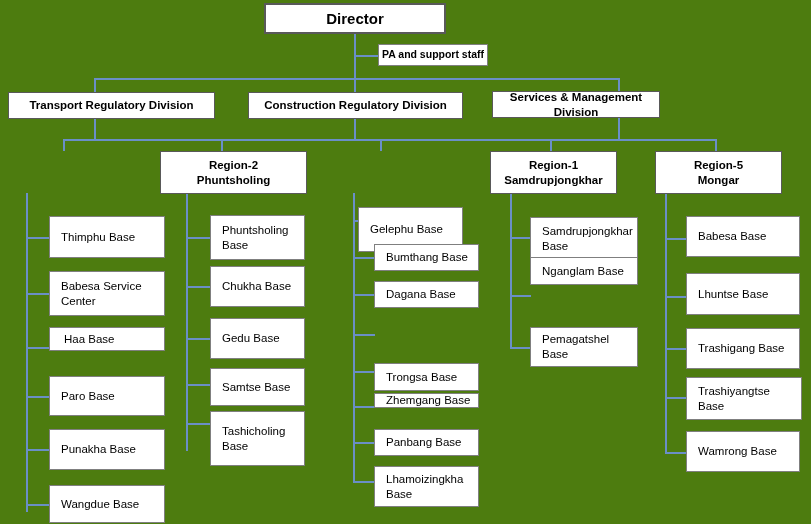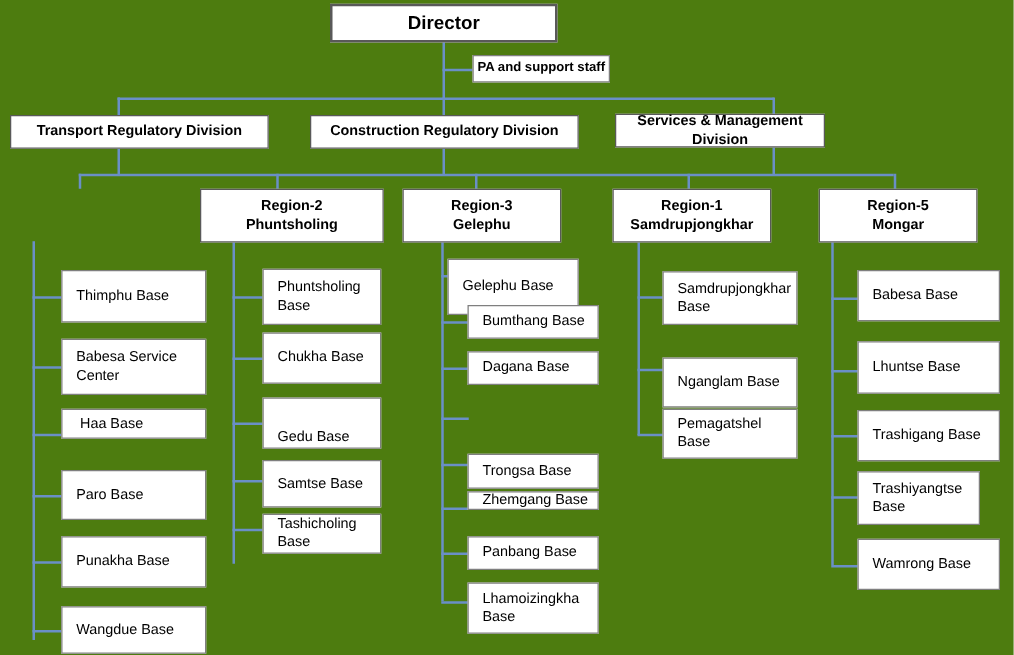--- a/index.html
+++ b/index.html
@@ -182,24 +182,20 @@
   <div class="node division" style="left:492px; top:91px; width:168px; height:27px;">
     <span class="label">Services &amp; Management Division</span>
   </div>
 
 
   <div class="node region" style="left:160px; top:151px; width:147px; height:43px;">
     <span class="label">Region-2
 Phuntsholing</span>
   </div>
 
-  <div class="node region" style="left:322px; top:151px; width:127px; height:43px;">
-    <span class="label">Region-3
-Gelephu</span>
-  </div>
 
   <div class="node region" style="left:490px; top:151px; width:127px; height:43px;">
     <span class="label">Region-1
 Samdrupjongkhar</span>
   </div>
 
   <div class="node region" style="left:655px; top:151px; width:127px; height:43px;">
     <span class="label">Region-5
 Mongar</span>
   </div>
@@ -224,27 +220,27 @@
     <span class="label">Wangdue Base</span>
   </div>
 
   <div class="node base" style="left:210px; top:215px; width:95px; height:45px;">
     <span class="label">Phuntsholing
 Base</span>
   </div>
   <div class="node base" style="left:210px; top:266px; width:95px; height:41px;">
     <span class="label">Chukha Base</span>
   </div>
-  <div class="node base" style="left:210px; top:318px; width:95px; height:41px;align-items:flex-end;">
+  <div class="node base" style="left:210px; top:318px; width:95px; height:41px;">
     <span class="label">Gedu Base</span>
   </div>
   <div class="node base" style="left:210px; top:368px; width:95px; height:38px;">
     <span class="label">Samtse Base</span>
   </div>
-  <div class="node base" style="left:210px; top:411px; width:95px; height:32px;">
+  <div class="node base" style="left:210px; top:411px; width:95px; height:55px;">
     <span class="label">Tashicholing
 Base</span>
   </div>
 
   <div class="node base" style="left:358px; top:207px; width:105px; height:45px;">
     <span class="label">Gelephu Base</span>
   </div>
   <div class="node base" style="left:374px; top:244px; width:105px; height:27px;">
     <span class="label">Bumthang Base</span>
   </div>
@@ -262,37 +258,37 @@
   </div>
   <div class="node base" style="left:374px; top:466px; width:105px; height:41px;">
     <span class="label">Lhamoizingkha
 Base</span>
   </div>
 
   <div class="node base" style="left:530px; top:217px; width:108px; height:43px;">
     <span class="label">Samdrupjongkhar
 Base</span>
   </div>
-  <div class="node base" style="left:530px; top:286px; width:108px; height:40px;">
+  <div class="node base" style="left:530px; top:257px; width:108px; height:28px;">
     <span class="label">Nganglam Base</span>
   </div>
   <div class="node base" style="left:530px; top:327px; width:108px; height:40px;">
     <span class="label">Pemagatshel Base</span>
   </div>
 
   <div class="node base" style="left:686px; top:216px; width:114px; height:41px;">
     <span class="label">Babesa Base</span>
   </div>
   <div class="node base" style="left:686px; top:273px; width:114px; height:42px;">
     <span class="label">Lhuntse Base</span>
   </div>
   <div class="node base" style="left:686px; top:328px; width:114px; height:41px;">
     <span class="label">Trashigang Base</span>
   </div>
-  <div class="node base" style="left:686px; top:377px; width:98px; height:43px;">
+  <div class="node base" style="left:686px; top:377px; width:116px; height:43px;">
     <span class="label">Trashiyangtse
 Base</span>
   </div>
   <div class="node base" style="left:686px; top:431px; width:114px; height:41px;">
     <span class="label">Wamrong Base</span>
   </div>
 
 </div>
 
 </body></html>

